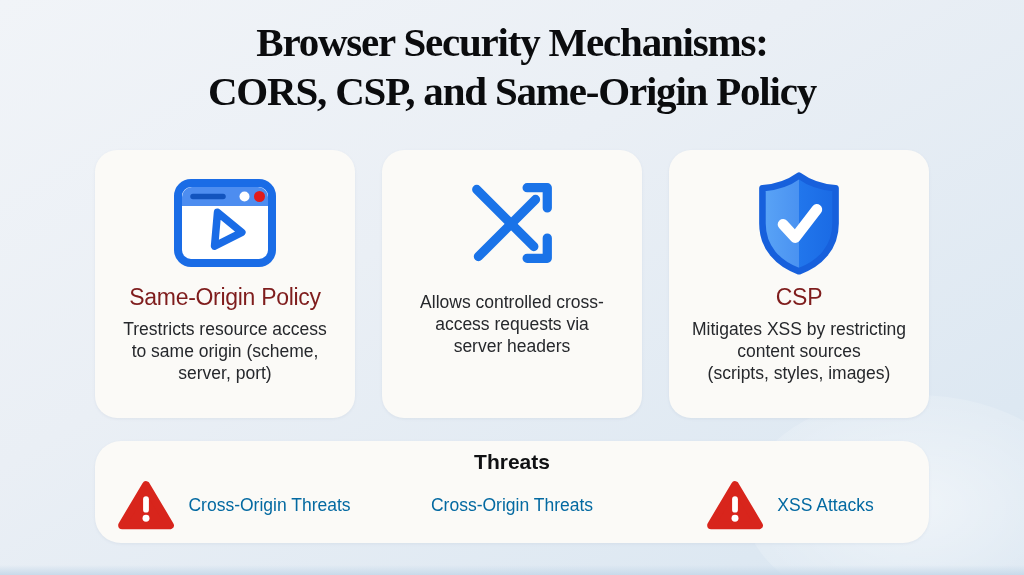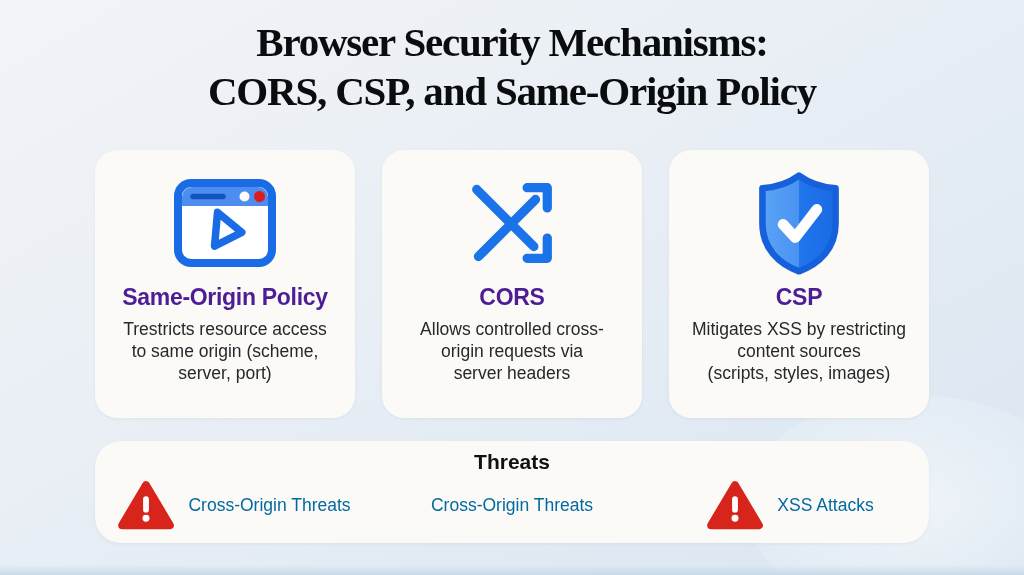--- a/index.html
+++ b/index.html
@@ -24,21 +24,21 @@
     color:var(--title-text,#0b0c0e);
   }
   .title span { display:block;font-family:Liberation Serif, serif; }
   .cards { position:absolute; top:150px; left:95px; width:834px; display:flex; gap:27px; }
   .card {
     width:260px; height:268px; border-radius:22px; text-align:center;
     background:var(--card-bg,#fbfaf7);
     box-shadow:0 1px 3px rgba(110,130,155,.10);
   }
   .icon-wrap { height:134px; display:flex; align-items:center; justify-content:center; padding-top:12px; }
-  .card-title { font-size:23px; font-weight:700; letter-spacing:-0.3px; color:#4c1d95; }
+  .card-title { font-size:23px; font-weight:400; letter-spacing:-0.3px; color:#7f1d1d; }
   .card-desc { margin-top:7px; font-size:17.5px; line-height:22px; color:var(--body-text,#26282c); }
   .card-desc span { display:block; }
   .threats {
     position:absolute; left:95px; top:441px; width:834px; height:102px;
     background:var(--card-bg,#fcfbf8); border-radius:26px;
     box-shadow:0 1px 3px rgba(110,130,155,.10);
   }
   .threats-heading {
     position:absolute; top:9px; left:0; width:100%; text-align:center;
     font-size:21px; font-weight:700; color:#101113;
@@ -86,24 +86,23 @@
       <div class="icon-wrap">
         <svg width="84" height="84" viewBox="0 0 100 100" aria-hidden="true">
           <g stroke="#1a73e8" stroke-width="11" stroke-linecap="round" stroke-linejoin="round" fill="none">
             <path d="M10 90 L78 22"></path>
             <path d="M68 8 L92 8 L92 32"></path>
             <path d="M8 10 L76 78"></path>
             <path d="M68 92 L92 92 L92 68"></path>
           </g>
         </svg>
       </div>
-      <div class="card-title">CORS</div>
       <div class="card-desc">
         <span>Allows controlled cross-</span>
-        <span>origin requests via</span>
+        <span>access requests via</span>
         <span>server headers</span>
       </div>
     </div>
 
     <div class="card">
       <div class="icon-wrap">
         <svg width="94" height="105" viewBox="0 0 100 112" aria-hidden="true">
           <defs>
             <linearGradient id="shieldGrad" x1="0" y1="0" x2="1" y2="0">
               <stop offset="0" stop-color="#5aa4f6"></stop>

